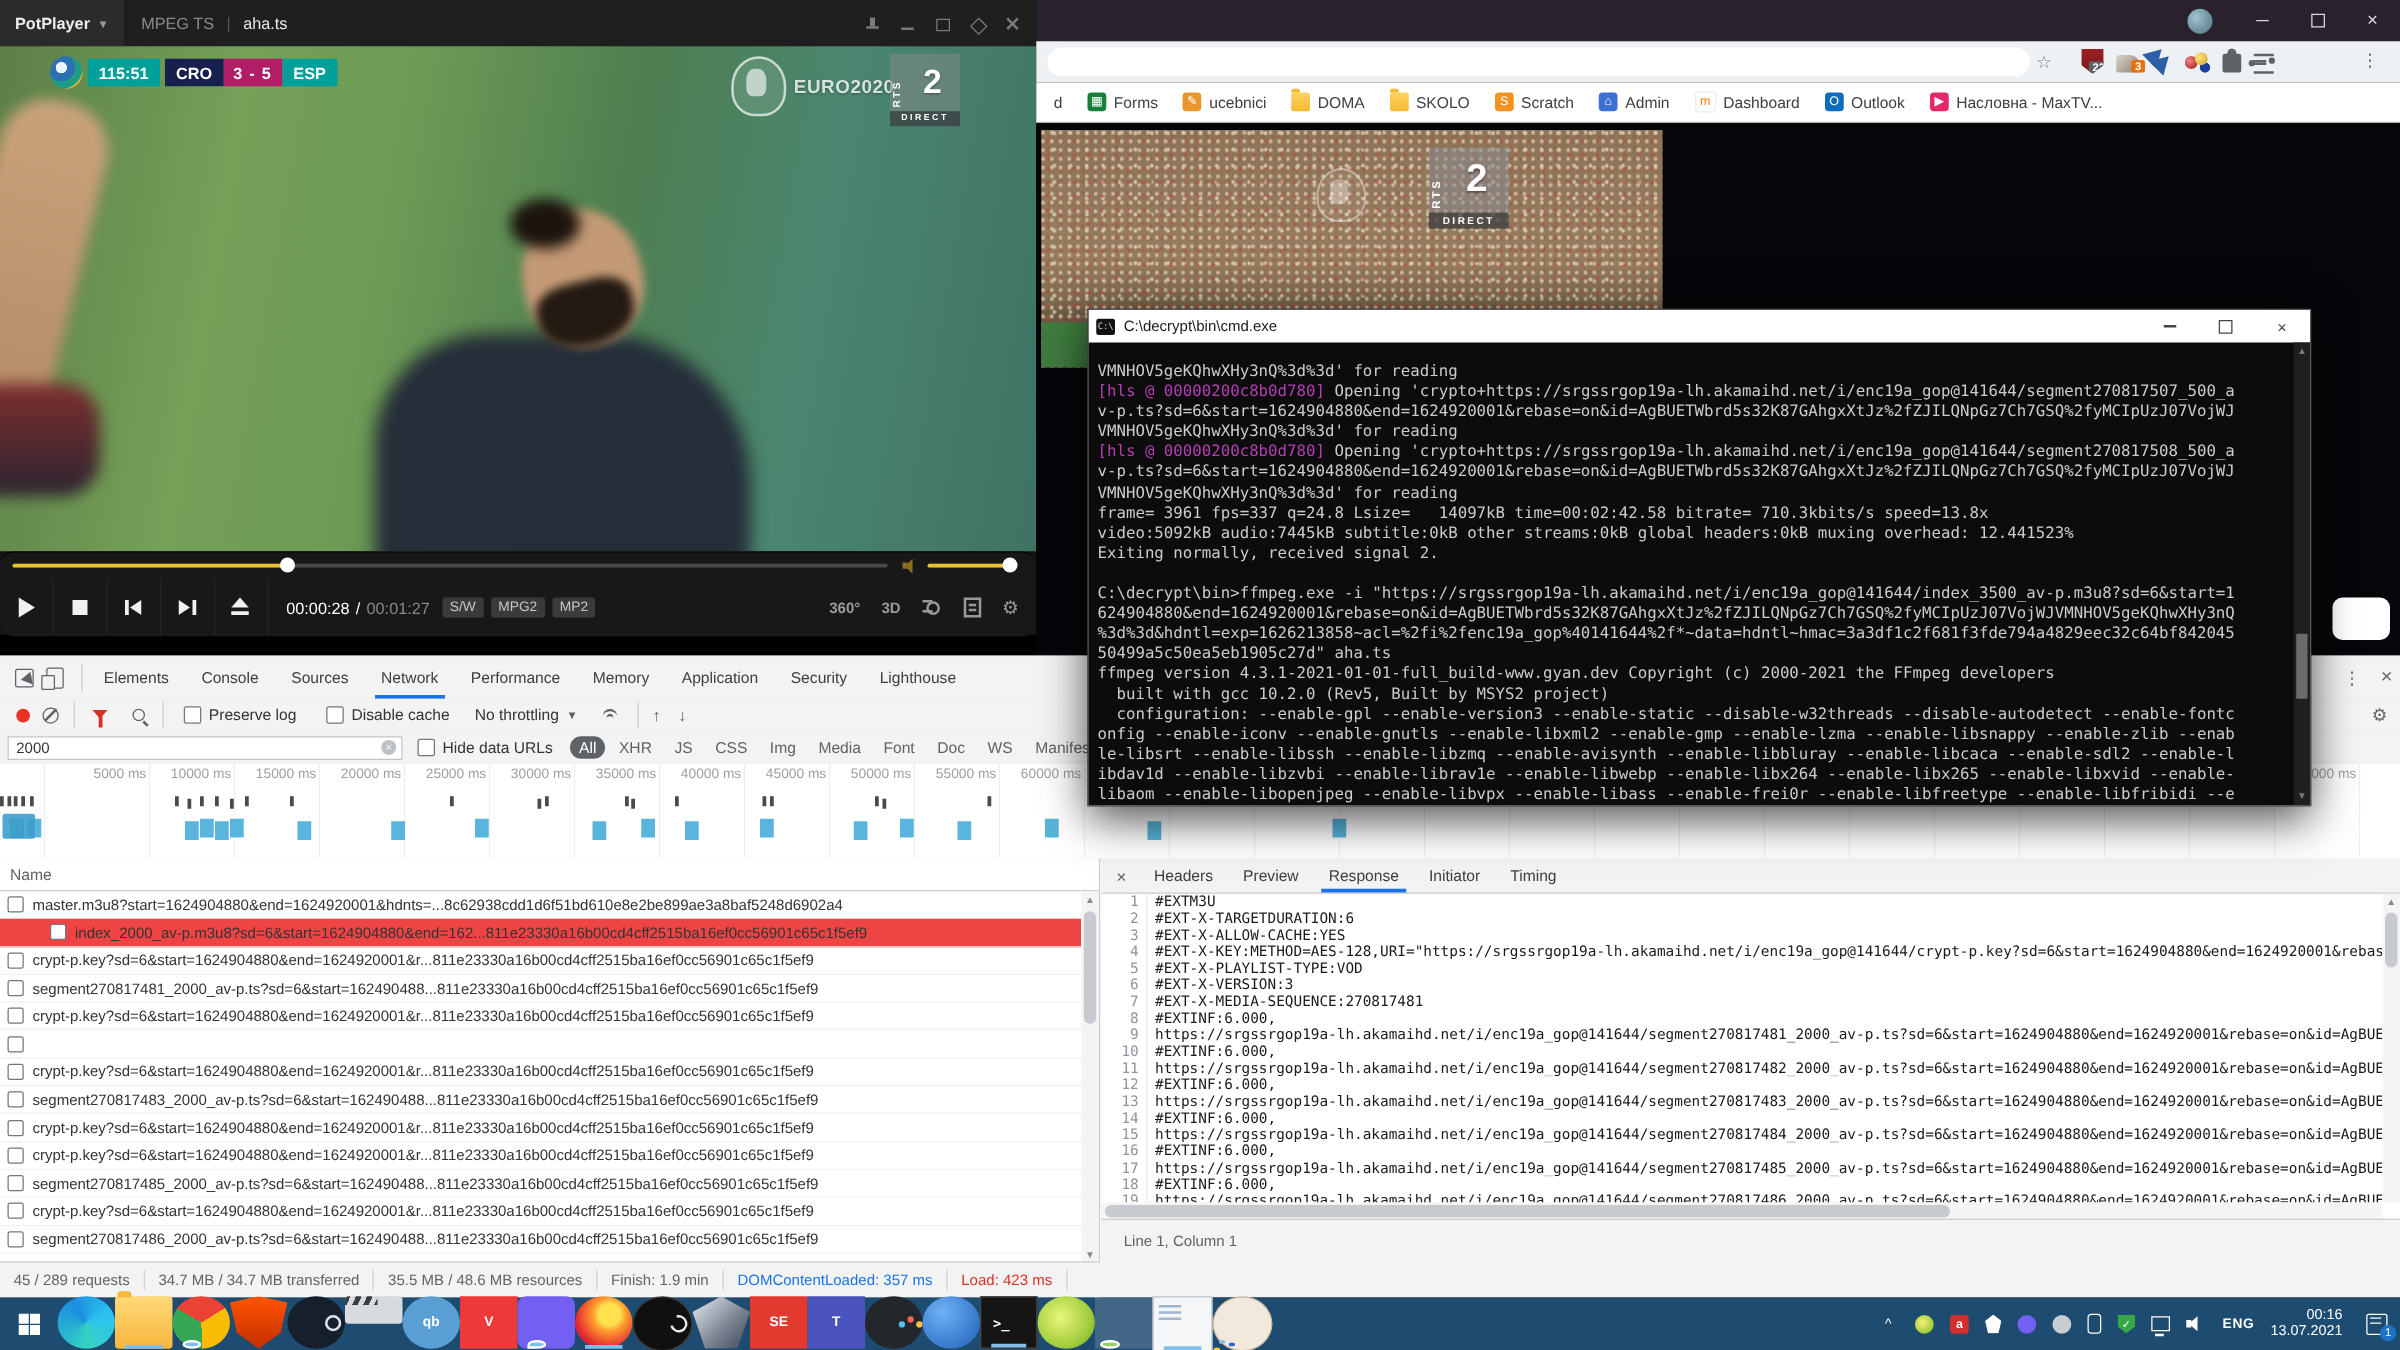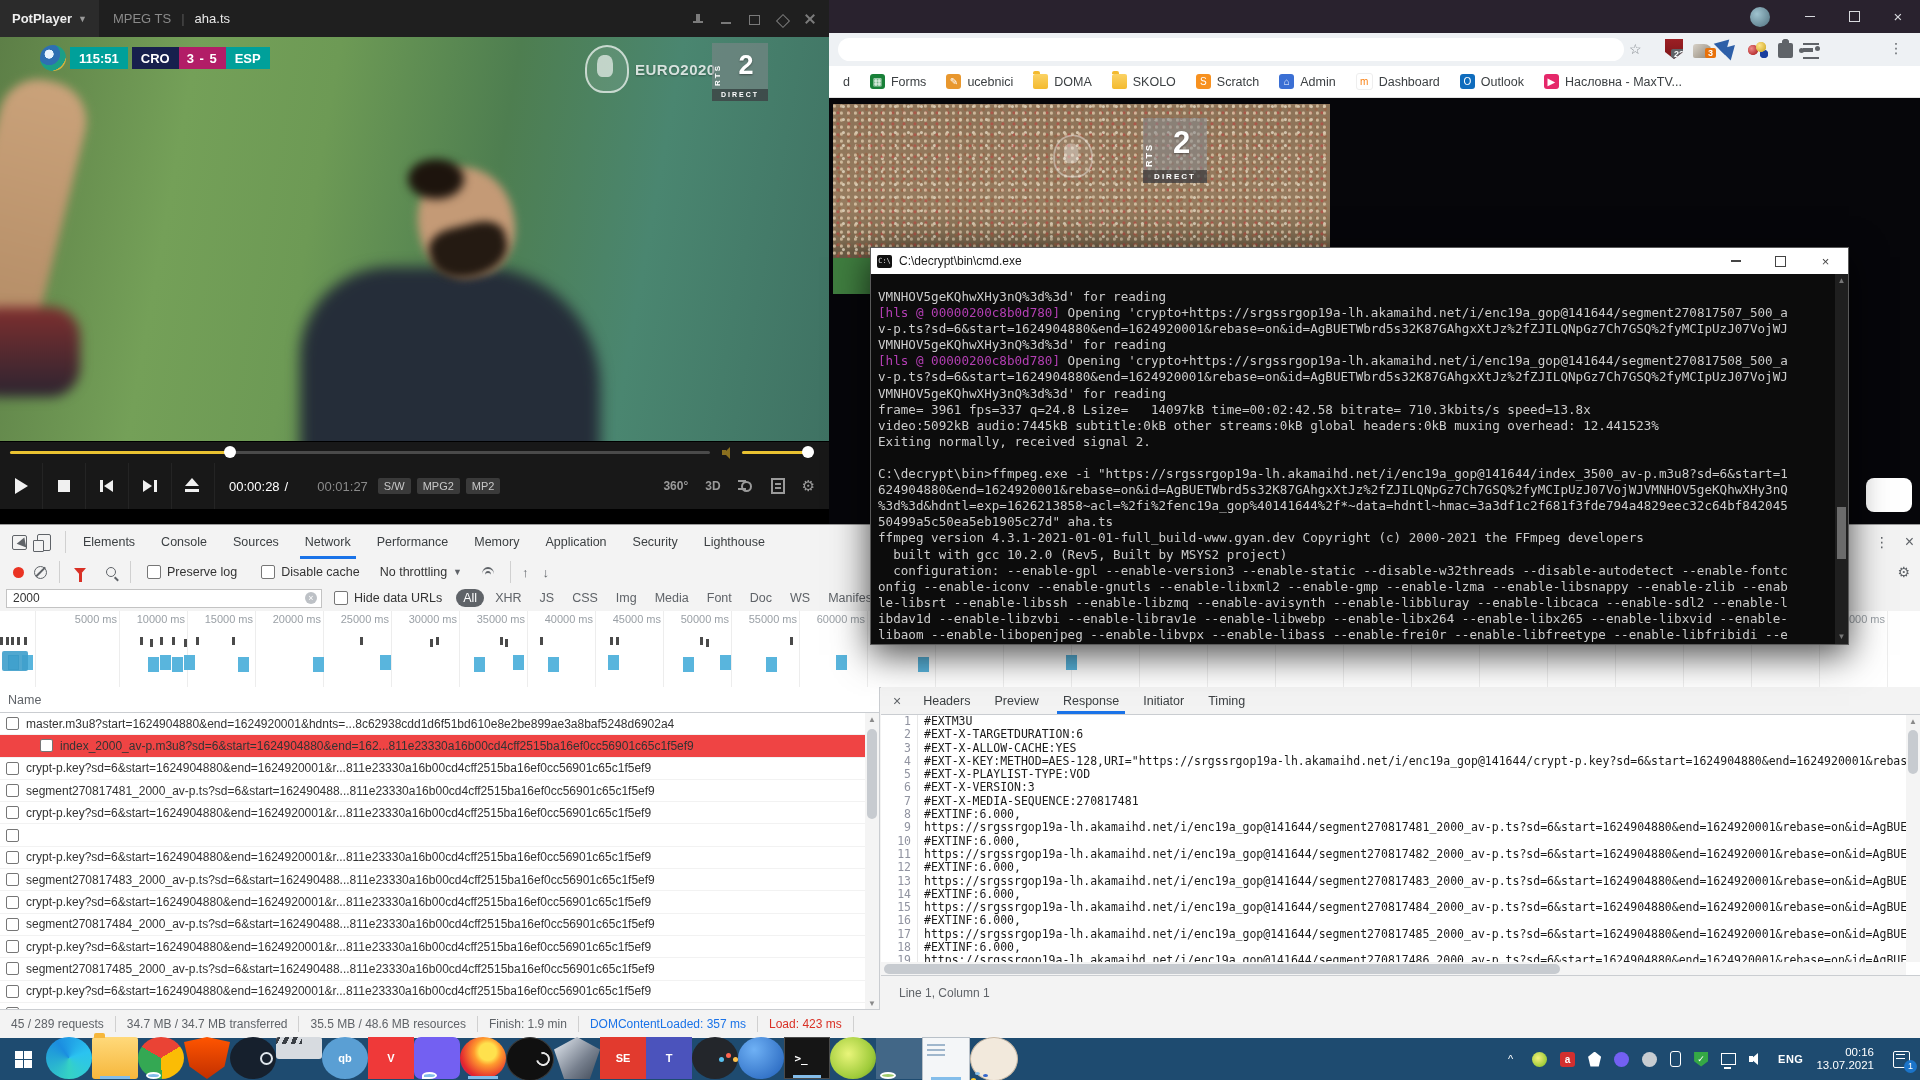--- a/index.html
+++ b/index.html
@@ -43,42 +43,42 @@
   
   .ppwm{position:absolute;left:585px;top:8px;display:flex;align-items:center;gap:6px;opacity:.85;}
   .trophy{width:40px;height:44px;border:2px solid rgba(255,255,255,.8);border-radius:50% 50% 42% 42%;position:relative;background:rgba(255,255,255,.12);}
   .trophy::after{content:"";position:absolute;left:10px;top:8px;width:16px;height:22px;background:rgba(255,255,255,.75);border-radius:40% 40% 30% 30%;}
   .euro-txt{color:rgba(255,255,255,.92);font-weight:bold;font-size:15px;letter-spacing:.5px;text-shadow:0 1px 2px rgba(0,0,0,.4);}
   .rtsbug{position:absolute;left:712px;top:6px;width:56px;height:46px;background:rgba(130,134,138,.55);display:flex;}
   .rts-v{writing-mode:vertical-rl;transform:rotate(180deg);color:#fff;font-size:8px;letter-spacing:2px;padding:3px 1px 0 2px;font-weight:bold;}
   .rts-2{flex:1;color:#fff;font-size:27px;font-weight:bold;text-align:center;line-height:44px;text-shadow:0 1px 2px rgba(0,0,0,.4);}
   .rts-direct{position:absolute;left:0;bottom:-12px;width:56px;height:12px;background:rgba(60,62,66,.75);color:#fff;font-size:7px;letter-spacing:2px;text-align:center;line-height:12px;font-weight:bold;}
   
-  .pp-ctrl{left:0;top:441px;width:829px;height:67px;background:#181818;border-top:1px solid #000;}
+  .pp-ctrl{left:0;top:441px;width:829px;height:67px;background:#181818;border-top:1px solid #000;border-radius:11px;}
   .seekrow{position:absolute;left:0;top:0;width:829px;height:21px;display:flex;align-items:center;}
   .seek{position:absolute;left:10px;top:9px;width:700px;height:3px;background:#4a4a4a;border-radius:2px;}
   .seek-fill{height:3px;background:#e9c231;border-radius:2px;}
   .seek-thumb{position:absolute;top:-5px;width:12px;height:12px;background:#fff;border-radius:50%;}
   .volico{position:absolute;left:722px;top:5px;width:14px;height:12px;}
   .volico::before{content:"";position:absolute;left:0;top:3px;width:4px;height:5px;background:#8a6f1f;}
   .volico::after{content:"";position:absolute;left:2px;top:0;border:6px solid transparent;border-right-color:#8a6f1f;border-left:none;}
   .vol{position:absolute;left:742px;top:9px;width:72px;height:3px;background:#4a4a4a;border-radius:2px;}
   .vol-fill{height:3px;background:#e9c231;border-radius:2px;}
   .btnrow{position:absolute;left:0;top:21px;width:829px;height:46px;display:flex;align-items:center;}
   .pbtn{width:42px;height:46px;display:flex;align-items:center;justify-content:center;border-right:1px solid #242424;position:relative;}
   .g-play{width:0;height:0;border:8px solid transparent;border-left:13px solid #f0f0f0;border-right:none;}
   .g-stop{width:12px;height:12px;background:#f0f0f0;}
   .g-prev::before{content:"";position:absolute;left:14px;top:17px;width:3px;height:12px;background:#f0f0f0;}
   .g-prev::after{content:"";position:absolute;left:18px;top:17px;border:6px solid transparent;border-right:9px solid #f0f0f0;border-left:none;}
   .g-next::before{content:"";position:absolute;left:14px;top:17px;border:6px solid transparent;border-left:9px solid #f0f0f0;border-right:none;}
   .g-next::after{content:"";position:absolute;left:25px;top:17px;width:3px;height:12px;background:#f0f0f0;}
   .g-eject::before{content:"";position:absolute;left:13px;top:15px;border:7px solid transparent;border-bottom:8px solid #f0f0f0;border-top:none;}
   .g-eject::after{content:"";position:absolute;left:13px;top:26px;width:14px;height:3px;background:#f0f0f0;}
   .timebox{margin-left:14px;font-size:13px;color:#fff;display:flex;align-items:center;gap:5px;}
-  .time-total{color:#8a8a8a;margin-left:24px;}
+  .time-total{color:#8a8a8a;}
   .ppbadges{display:flex;gap:6px;margin-left:10px;}
   .ppbadge{background:#3a3a3a;color:#c8c8c8;font-size:11px;padding:2px 6px;border-radius:2px;}
   .pp-right{margin-left:auto;display:flex;align-items:center;gap:17px;padding-right:14px;color:#9a9a9a;font-size:12px;font-weight:bold;}
   .mini-ico{position:relative;width:16px;height:16px;}
   .mi-find::before{content:"";position:absolute;right:2px;bottom:2px;width:7px;height:7px;border:2px solid #9a9a9a;border-radius:50%;}
   .mi-find::after{content:"";position:absolute;left:0;top:2px;width:8px;height:6px;border-top:2px solid #9a9a9a;border-bottom:2px solid #9a9a9a;}
   .mi-panel{border:2px solid #9a9a9a;width:10px;height:12px;}
   .mi-panel::before{content:"";position:absolute;left:2px;top:3px;width:6px;height:2px;background:#9a9a9a;box-shadow:0 4px 0 #9a9a9a;}
   .gearchar{font-size:15px;color:#9a9a9a;font-weight:normal;}
   
@@ -610,24 +610,20 @@
           <div class="rr">
           <span class="cb"></span>
           <span>segment270817483_2000_av-p.ts?sd=6&amp;start=162490488...811e23330a16b00cd4cff2515ba16ef0cc56901c65c1f5ef9</span>
         </div>
           <div class="rr">
           <span class="cb"></span>
           <span>crypt-p.key?sd=6&amp;start=1624904880&amp;end=1624920001&amp;r...811e23330a16b00cd4cff2515ba16ef0cc56901c65c1f5ef9</span>
         </div>
           <div class="rr">
           <span class="cb"></span>
-          <span>segment270817484_2000_av-p.ts?sd=6&amp;start=162490488...811e23330a16b00cd4cff2515ba16ef0cc56901c65c1f5ef9</span>
-        </div>
-          <div class="rr">
-          <span class="cb"></span>
           <span>crypt-p.key?sd=6&amp;start=1624904880&amp;end=1624920001&amp;r...811e23330a16b00cd4cff2515ba16ef0cc56901c65c1f5ef9</span>
         </div>
           <div class="rr">
           <span class="cb"></span>
           <span>segment270817485_2000_av-p.ts?sd=6&amp;start=162490488...811e23330a16b00cd4cff2515ba16ef0cc56901c65c1f5ef9</span>
         </div>
           <div class="rr">
           <span class="cb"></span>
           <span>crypt-p.key?sd=6&amp;start=1624904880&amp;end=1624920001&amp;r...811e23330a16b00cd4cff2515ba16ef0cc56901c65c1f5ef9</span>
         </div>

